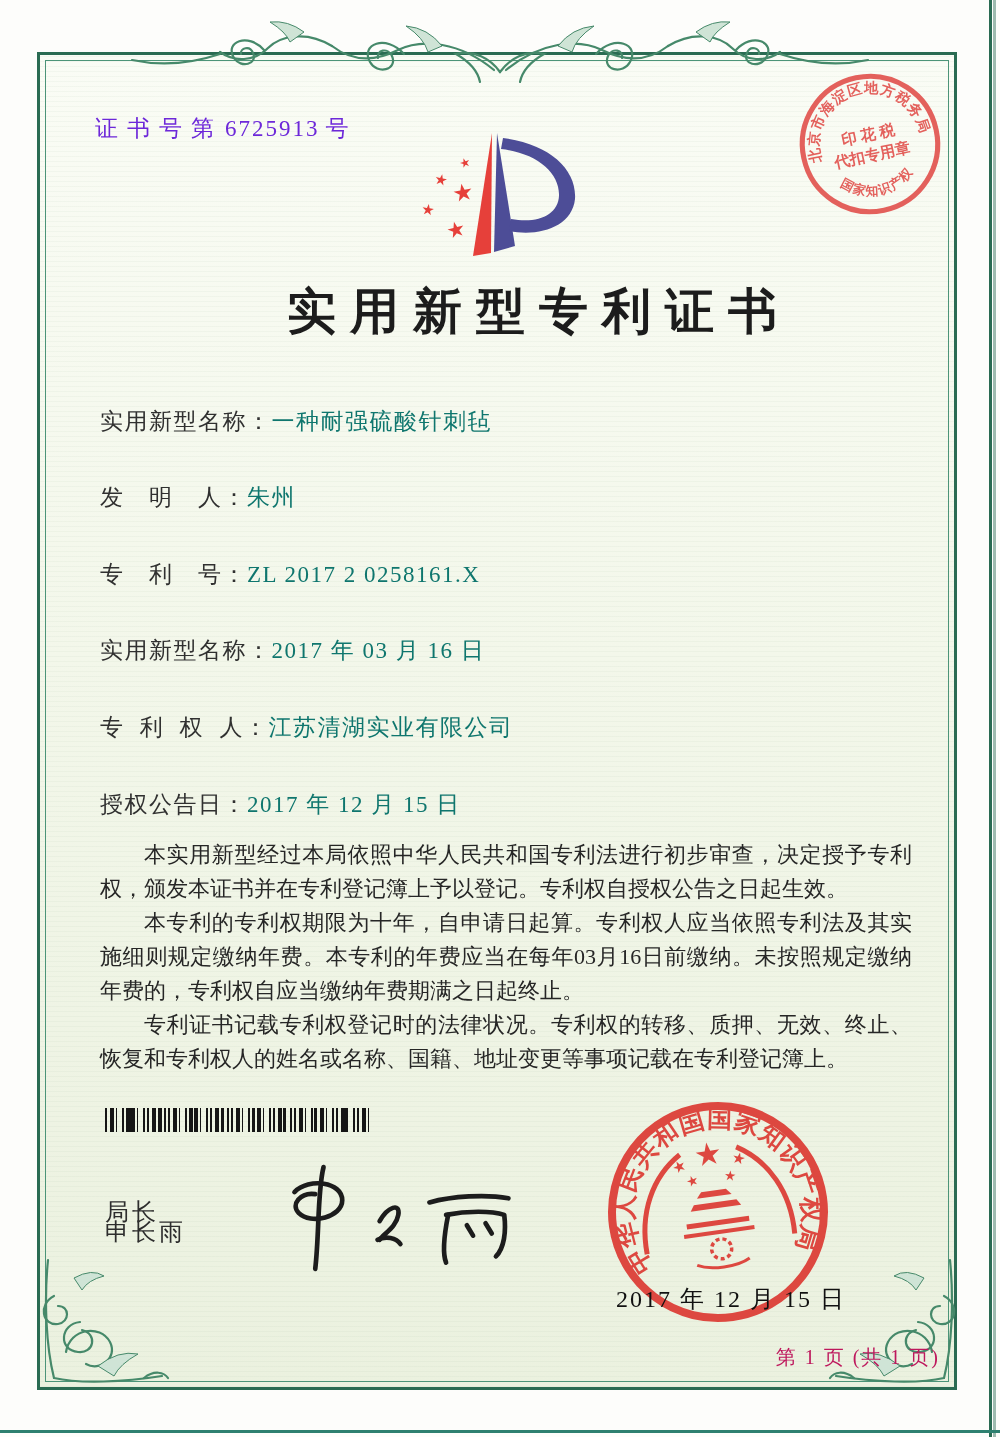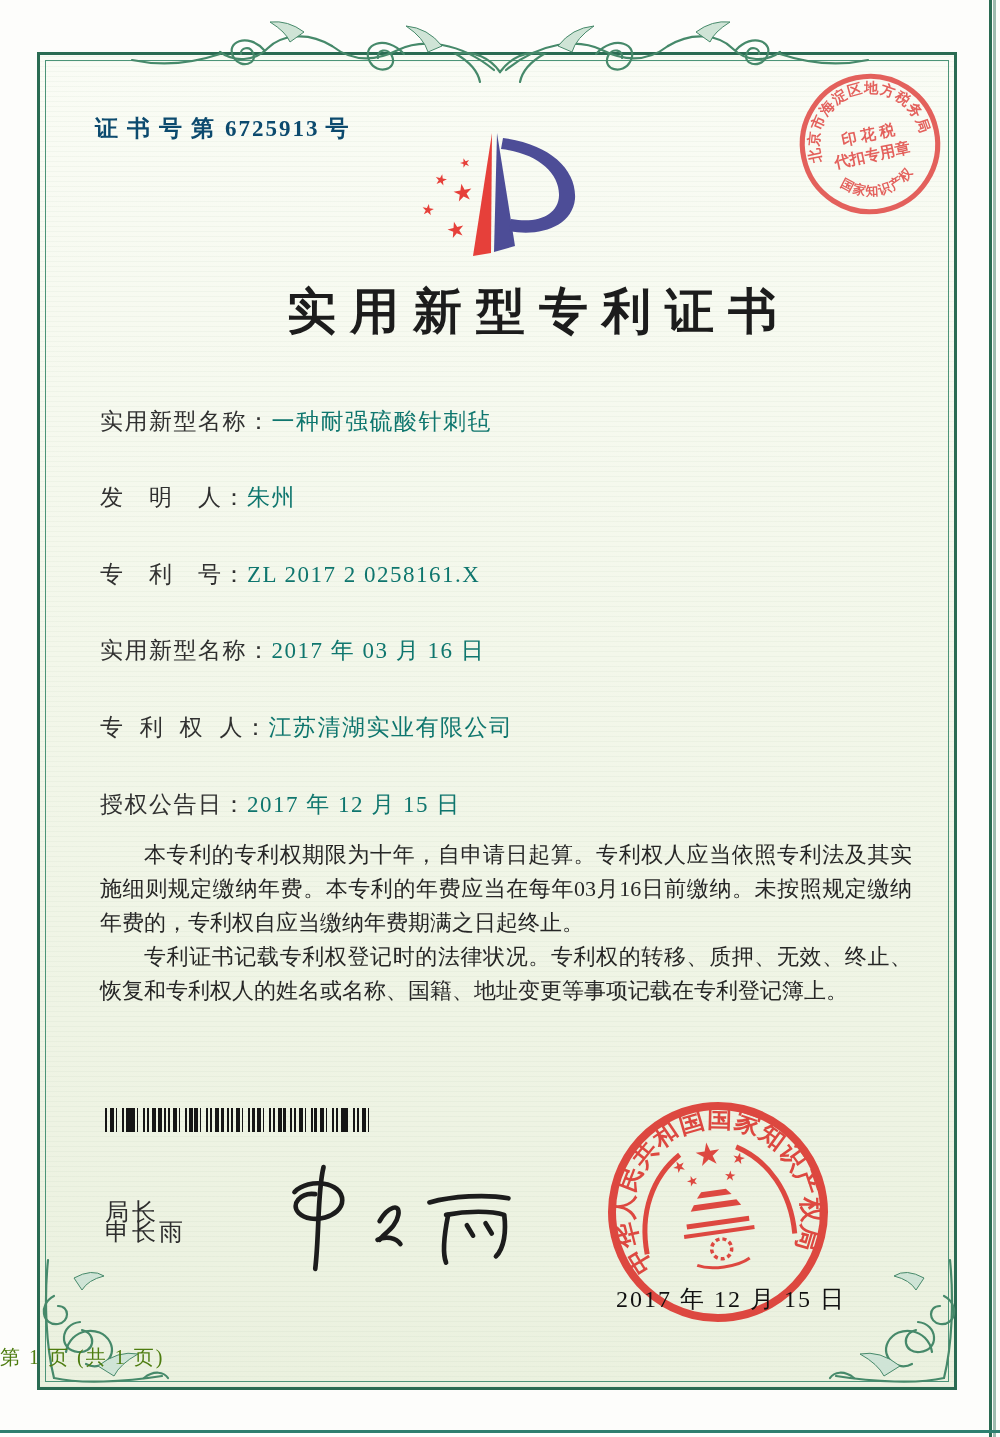--- a/index.html
+++ b/index.html
@@ -23,21 +23,21 @@
   .frame-inner{position:absolute;left:45px;top:60px;width:904px;height:1322px;
     border:1px solid var(--border_teal);box-sizing:border-box;}
   
   .scan-edge-right{position:absolute;right:8px;top:0;width:3px;height:100%;
     background:var(--border_green);box-shadow:4px 0 0 rgba(42,107,82,.45);}
   .scan-edge-bottom{position:absolute;left:0;bottom:4px;width:100%;height:3px;
     background:#2e8070;}
   .orn{fill:none;stroke:var(--orn);stroke-width:2.2;stroke-linecap:round;}
   .ornf{fill:var(--ornlight);stroke:var(--orn);stroke-width:1;}
   .ornaments{position:absolute;left:0;top:0;pointer-events:none;}
-  .cert-no{position:absolute;left:95px;top:113px;font-size:23px;color:#0c4a6e;font-weight:bold;}
+  .cert-no{position:absolute;left:95px;top:113px;font-size:23px;color:#6d28d9;}
   .cert-no .sp{letter-spacing:9px;}
   .cert-no .num{letter-spacing:2px;margin:0 6px 0 2px;}
   .logo{position:absolute;left:397px;top:124px;}
   .title{position:absolute;left:0;top:279px;width:1000px;text-align:center;
     font-size:49px;font-weight:bold;letter-spacing:14px;color:#1c1c1c;padding-left:39px;}
   .stamp{position:absolute;left:788px;top:62px;opacity:.92;}
   .stamp text{fill:var(--stamp_red);font-family:"Liberation Serif","DejaVu Serif",serif;font-weight:bold;}
   .fields{position:absolute;left:100px;top:0;width:830px;font-size:23px;letter-spacing:1.5px;}
   .frow{position:absolute;left:0;white-space:nowrap;}
   .frow .lab{color:#303030;font-family:Liberation Mono, monospace;}
@@ -53,22 +53,22 @@
     font-size:24px;color:#2d2d2d;letter-spacing:3px;}
   .sig-name{position:absolute;left:105px;top:1216px;font-family:"Liberation Sans","DejaVu Sans",sans-serif;
     font-size:24px;color:#2d2d2d;letter-spacing:3px;}
   .sig-hand{position:absolute;left:255px;top:1158px;}
   .sig-hand path{fill:none;stroke:#1c1c1c;stroke-width:4.5;stroke-linecap:round;stroke-linejoin:round;}
   .seal{position:absolute;left:598px;top:1092px;opacity:.95;}
   .seal .red{fill:var(--seal_red);}
   .seal .rline{fill:none;stroke:var(--seal_red);}
   .seal text{fill:var(--seal_red);font-family:"Liberation Serif","DejaVu Serif",serif;font-weight:bold;}
   .issue-date{position:absolute;left:616px;top:1283px;font-size:24px;letter-spacing:2px;color:#111;z-index:5;}
-  .footer{position:absolute;left:0;top:1344px;width:940px;text-align:left;font-size:20px;
-    letter-spacing:2px;color:#4d7c0f;}
+  .footer{position:absolute;left:0;top:1344px;width:940px;text-align:right;font-size:20px;
+    letter-spacing:2px;color:#be185d;}
 </style>
 </head>
 <body>
 
 <div class="page">
 
   <svg width="0" height="0" style="position:absolute" aria-hidden="true">
     <defs>
       <path id="star5" d="M0,-10 L2.25,-3.09 L9.51,-3.09 L3.63,1.18 L5.88,8.09 L0,3.82 L-5.88,8.09 L-3.63,1.18 L-9.51,-3.09 L-2.25,-3.09 Z"></path>
       <g id="flr">
@@ -150,20 +150,21 @@
     </div>
     <div class="frow" style="top:712px">
       <span class="lab">专 利 权 人：</span><span class="val">江苏清湖实业有限公司</span>
     </div>
     <div class="frow" style="top:789px">
       <span class="lab">授权公告日：</span><span class="val">2017 年 12 月 15 日</span>
     </div>
   </div>
 
   <div class="body-text">
+    <p>本实用新型经过本局依照中华人民共和国专利法进行初步审查，决定授予专利权，颁发本证书并在专利登记簿上予以登记。专利权自授权公告之日起生效。</p>
     <p>本专利的专利权期限为十年，自申请日起算。专利权人应当依照专利法及其实施细则规定缴纳年费。本专利的年费应当在每年03月16日前缴纳。未按照规定缴纳年费的，专利权自应当缴纳年费期满之日起终止。</p>
     <p>专利证书记载专利权登记时的法律状况。专利权的转移、质押、无效、终止、恢复和专利权人的姓名或名称、国籍、地址变更等事项记载在专利登记簿上。</p>
   </div>
 
   <div class="barcode"></div>
 
   <div class="sig-role">局长</div>
   <div class="sig-name">申长雨</div>
   <svg class="sig-hand" width="270" height="120" viewBox="0 0 260 110">
     <path d="M66,6 C60,30 62,70 58,104"></path>

